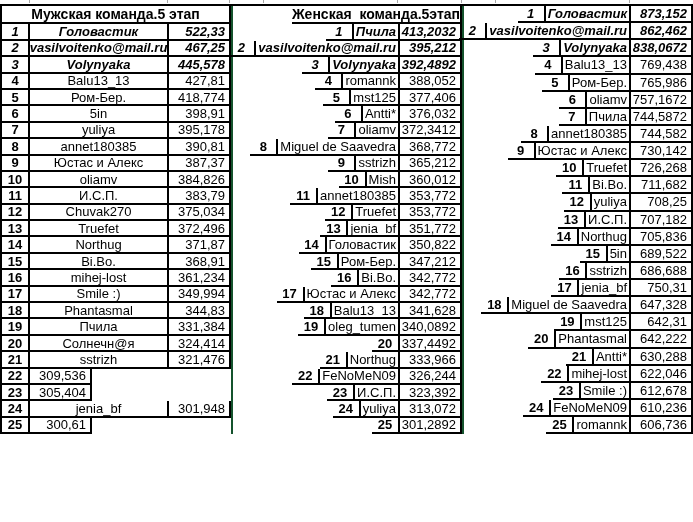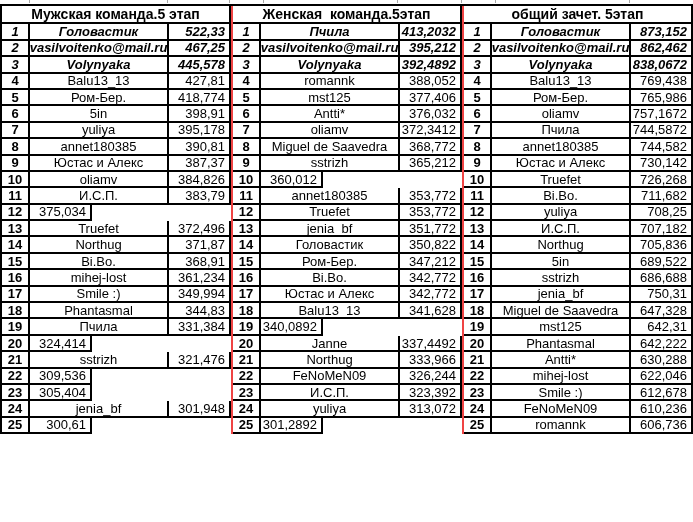--- a/index.html
+++ b/index.html
@@ -23,21 +23,21 @@
     width: 693px;
     border-top: 2px solid #000;
     border-left: 2px solid #000;
   }
   .section {
     flex: 1 1 0;
     min-width: 0;
     display: flex;
     flex-direction: column;
   }
-  .section + .section { border-left: 2px solid #ef4444; }
+  .section + .section { border-left: 2px solid #14532d; align-items: flex-end; }
 
   .sec-header {
     flex: 1 1 0;
     min-height: 0;
     display: flex;
     align-items: center;
     justify-content: center;
     font-size: 14px;
     font-weight: bold;
     white-space: pre;
@@ -143,20 +143,21 @@
         </div>
 
         <div class="row">
           <div class="cell rank">11</div>
           <div class="cell name">И.С.П.</div>
           <div class="cell score">383,79</div>
         </div>
 
         <div class="row">
           <div class="cell rank">12</div>
+          <div class="cell name">Chuvak270</div>
           <div class="cell score">375,034</div>
         </div>
 
         <div class="row">
           <div class="cell rank">13</div>
           <div class="cell name">Truefet</div>
           <div class="cell score">372,496</div>
         </div>
 
         <div class="row">
@@ -190,20 +191,21 @@
         </div>
 
         <div class="row">
           <div class="cell rank">19</div>
           <div class="cell name">Пчила</div>
           <div class="cell score">331,384</div>
         </div>
 
         <div class="row">
           <div class="cell rank">20</div>
+          <div class="cell name">Солнечн@я</div>
           <div class="cell score">324,414</div>
         </div>
 
         <div class="row">
           <div class="cell rank">21</div>
           <div class="cell name">sstrizh</div>
           <div class="cell score">321,476</div>
         </div>
 
         <div class="row">
@@ -280,20 +282,21 @@
         </div>
 
         <div class="row">
           <div class="cell rank">9</div>
           <div class="cell name">sstrizh</div>
           <div class="cell score">365,212</div>
         </div>
 
         <div class="row">
           <div class="cell rank">10</div>
+          <div class="cell name">Mish</div>
           <div class="cell score">360,012</div>
         </div>
 
         <div class="row">
           <div class="cell rank">11</div>
           <div class="cell name">annet180385</div>
           <div class="cell score">353,772</div>
         </div>
 
         <div class="row">
@@ -333,26 +336,26 @@
         </div>
 
         <div class="row">
           <div class="cell rank">18</div>
           <div class="cell name">Balu13_13</div>
           <div class="cell score">341,628</div>
         </div>
 
         <div class="row">
           <div class="cell rank">19</div>
+          <div class="cell name">oleg_tumen</div>
           <div class="cell score">340,0892</div>
         </div>
 
         <div class="row">
           <div class="cell rank">20</div>
-          <div class="cell name">Janne</div>
           <div class="cell score">337,4492</div>
         </div>
 
         <div class="row">
           <div class="cell rank">21</div>
           <div class="cell name">Northug</div>
           <div class="cell score">333,966</div>
         </div>
 
         <div class="row">
@@ -373,21 +376,20 @@
           <div class="cell score">313,072</div>
         </div>
 
         <div class="row">
           <div class="cell rank">25</div>
           <div class="cell score">301,2892</div>
         </div>
       </div>
 
     <div class="section">
-      <div class="sec-header">общий зачет. 5этап</div>
 
         <div class="row top3">
           <div class="cell rank">1</div>
           <div class="cell name">Головастик</div>
           <div class="cell score">873,152</div>
         </div>
 
         <div class="row top3">
           <div class="cell rank">2</div>
           <div class="cell name">vasilvoitenko@mail.ru</div>

